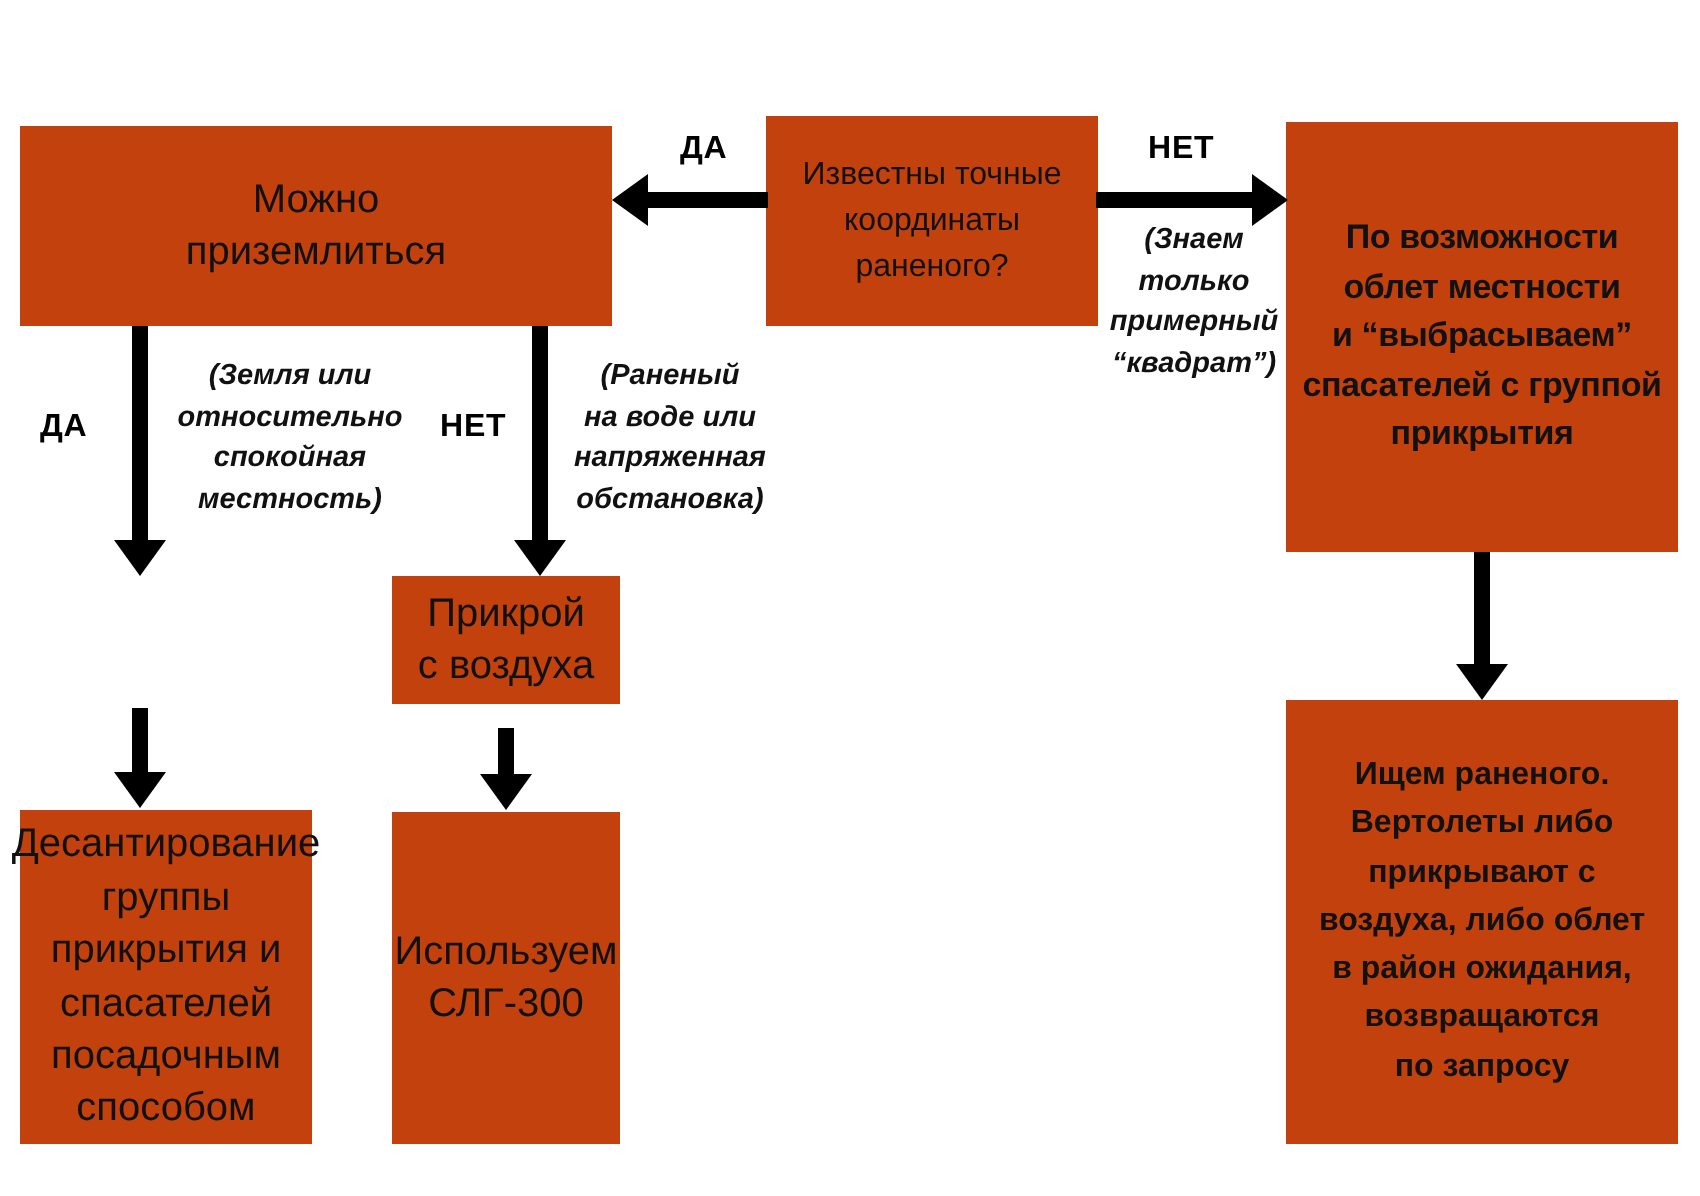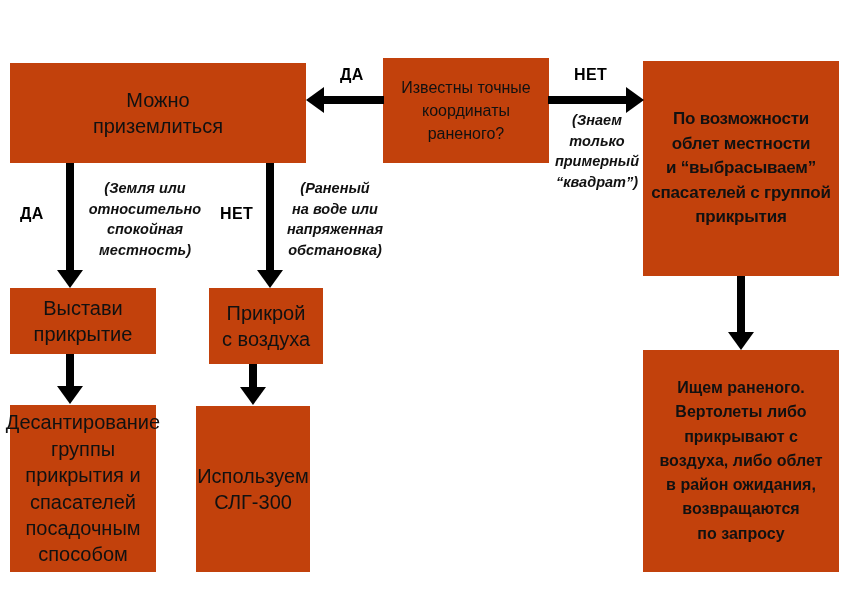--- a/index.html
+++ b/index.html
@@ -125,24 +125,22 @@
 прикрытия</div>
 
   <div class="node bold-wide" style="left:643px; top:350px; width:196px; height:222px;">Ищем раненого.
 Вертолеты либо
 прикрывают с
 воздуха, либо облет
 в район ожидания,
 возвращаются
 по запросу</div>
 
-  <div class="node reg" style="left:10px; top:288px; width:146px; height:66px;">Выстави
-прикрытие</div>
 
-  <div class="node reg" style="left:209px; top:288px; width:114px; height:76px;">Прикрой
+  <div class="node reg" style="left:196px; top:288px; width:114px; height:64px;">Прикрой
 с воздуха</div>
 
   <div class="node reg" style="left:10px; top:405px; width:146px; height:167px;">Десантирование
 группы
 прикрытия и
 спасателей
 посадочным
 способом</div>
 
   <div class="node reg" style="left:196px; top:406px; width:114px; height:166px;">Используем

